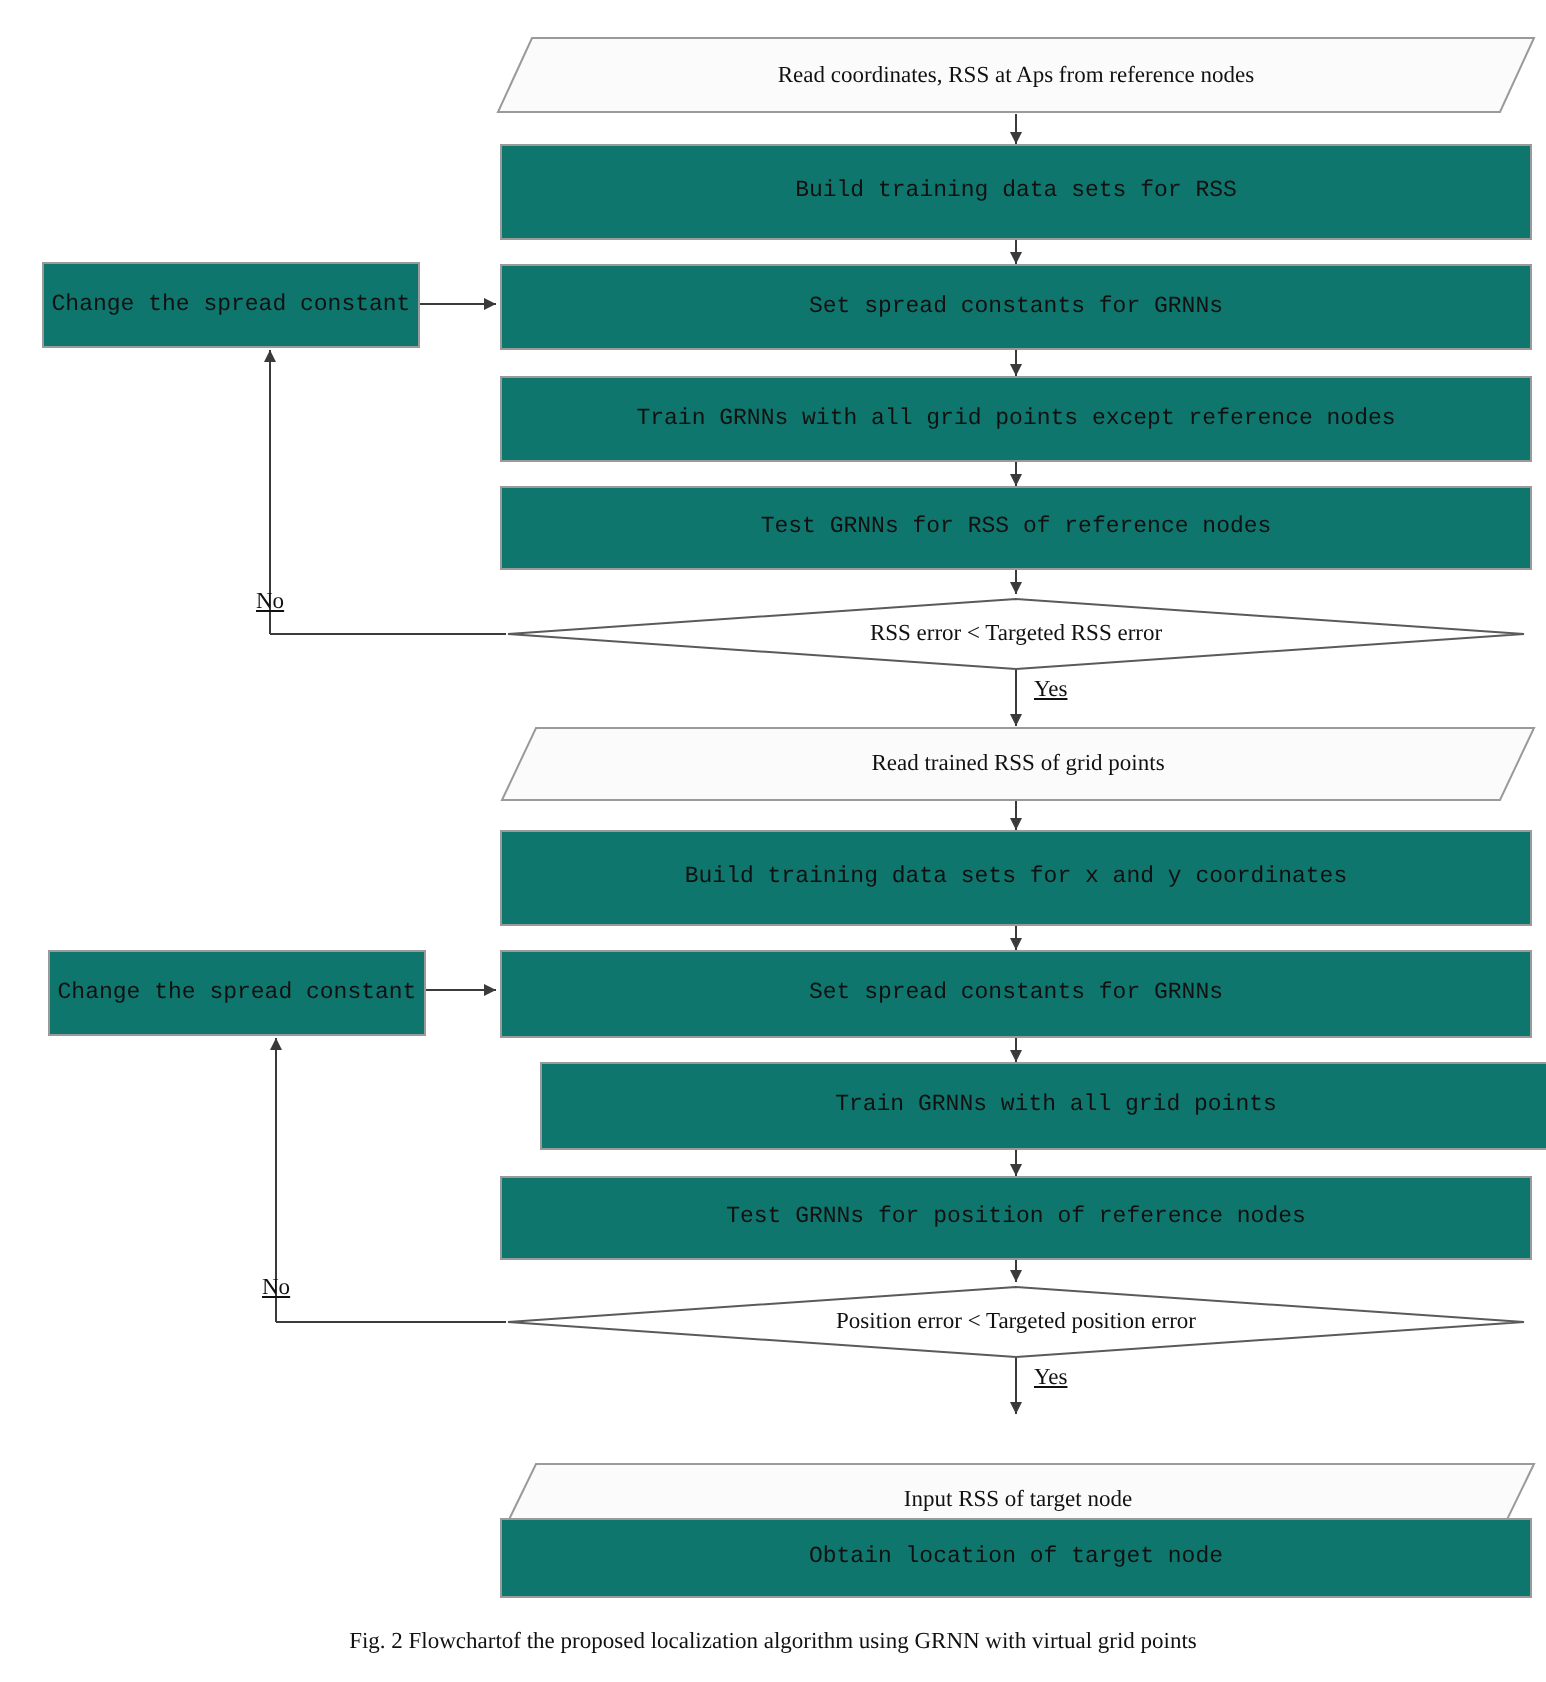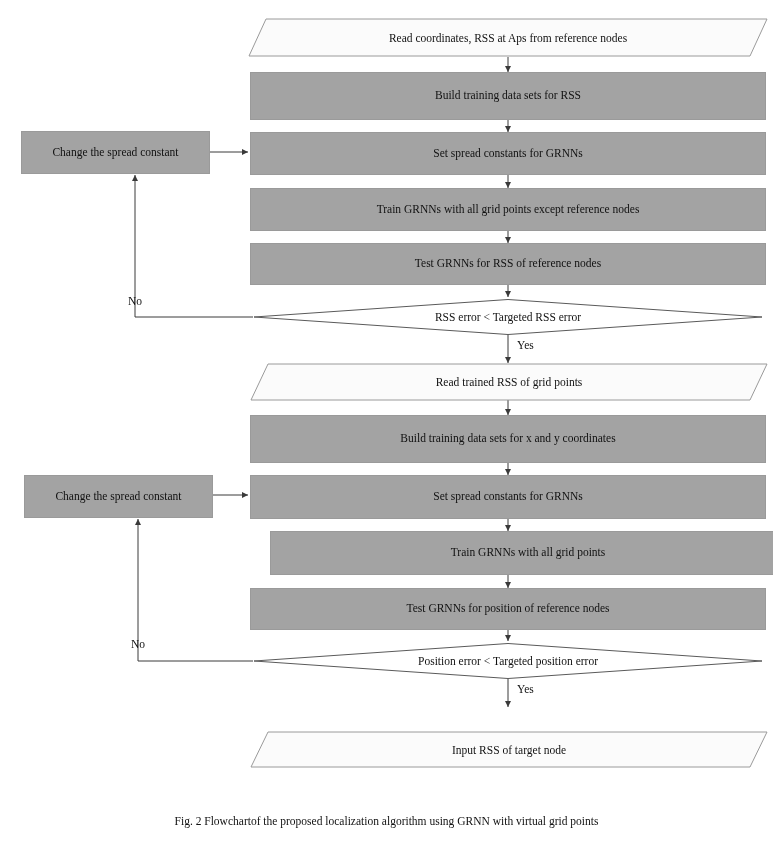--- a/index.html
+++ b/index.html
@@ -27,21 +27,22 @@
     display: flex;
     align-items: center;
     justify-content: center;
     text-align: center;
     font-size: 11.5px;
     line-height: 1.2;
     color: #111111;
   }
   .rect {
     border: 1px solid #9a9a9a;
-    background: #a3a3a3;
+    background: #0f766e;
+    font-family: Liberation Mono, monospace;
   }
   .para-wrap {
     position: absolute;
   }
   .para-wrap svg {
     display: block;
   }
   .para-label {
     position: absolute;
     left: 0; top: 0;
@@ -66,20 +67,21 @@
     align-items: center;
     justify-content: center;
     font-size: 11.5px;
     color: #111111;
   }
   .edge-label {
     position: absolute;
     font-size: 11.5px;
     color: #111111;
     white-space: nowrap;
+    text-decoration: underline;
   }
   #lines {
     position: absolute;
     left: 0; top: 0;
     pointer-events: none;
   }
   .caption {
     position: absolute;
     width: 773px;
     text-align: center;
@@ -198,20 +200,23 @@
     <span>Change the spread constant</span>
   </div>
 
   <div class="para-wrap" style="left:250px; top:707px; width:518px; height:37px;margin-top:24px;">
     <svg width="518" height="37" viewBox="0 0 518 37">
       <polygon points="18,1 517,1 500,36 1,36" fill="#fbfbfb" stroke="#9a9a9a" stroke-width="1"></polygon>
     </svg>
     <div class="para-label">Input RSS of target node</div>
   </div>
 
+  <div class="node rect" style="left:250px; top:759px; width:516px; height:40px;">
+    <span>Obtain location of target node</span>
+  </div>
 
   <div class="edge-label" style="left:128px; top:295px;">No</div>
   <div class="edge-label" style="left:517px; top:339px;">Yes</div>
   <div class="edge-label" style="left:131px; top:638px;">No</div>
   <div class="edge-label" style="left:517px; top:683px;">Yes</div>
 
   <div class="caption" style="left:0; top:815px;">Fig. 2 Flowchartof the proposed localization algorithm using GRNN with virtual grid points</div>
 
 </div>
 

